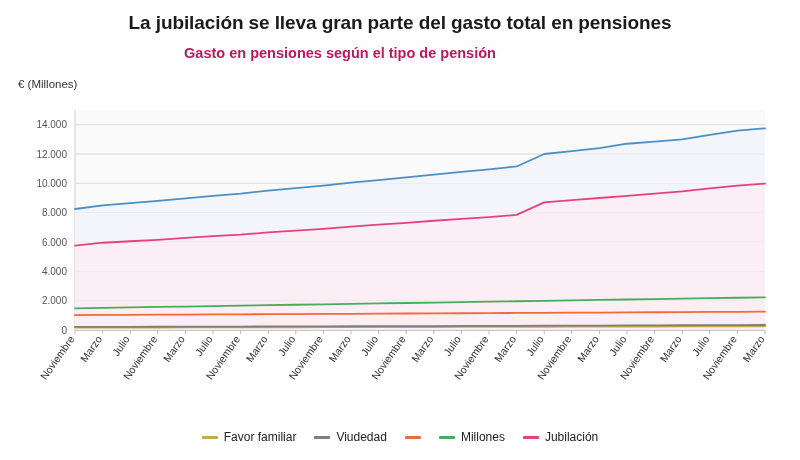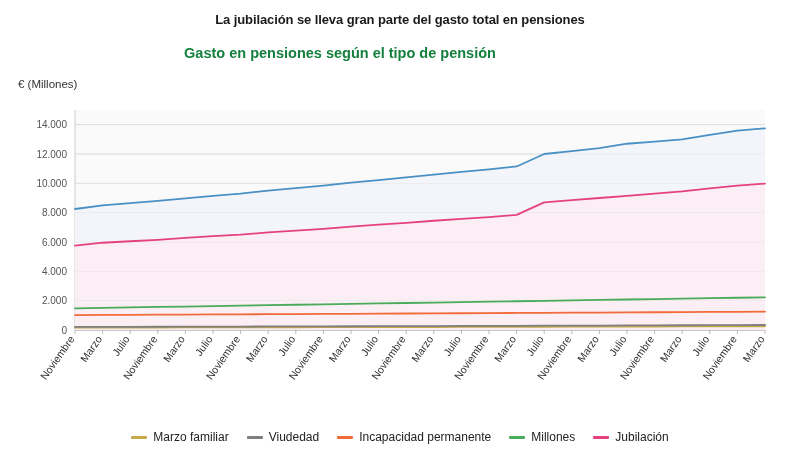--- a/index.html
+++ b/index.html
@@ -17,34 +17,34 @@
   #chart-root {
     position: absolute;
     inset: 0;
   }
   .title {
     position: absolute;
     top: 12px;
     left: 0;
     width: 800px;
     text-align: center;
-    font-size: 13px;
+    font-size: 19px;
     font-weight: bold;
     color: #1a1a1a;
     letter-spacing: -0.1px;
   }
   .subtitle {
     position: absolute;
     top: 45px;
     left: 0;
     width: 680px;
     text-align: center;
     font-size: 14.5px;
     font-weight: bold;
-    color: #15803d;
+    color: #be185d;
   }
   .ylabel {
     position: absolute;
     top: 78px;
     left: 18px;
     font-size: 11.5px;
     color: #333333;
     text-align: right;
   }
   .plot-wrap {
@@ -191,29 +191,28 @@
         <line x1="737.4" y1="330" x2="737.4" y2="334" stroke="#aaaaaa" stroke-width="0.8"></line>
         <text x="737.4" y="339" class="xtick" text-anchor="end" transform="rotate(-55 737.4 339)">Noviembre</text>
         <line x1="765" y1="330" x2="765" y2="334" stroke="#aaaaaa" stroke-width="0.8"></line>
         <text x="765" y="339" class="xtick" text-anchor="end" transform="rotate(-55 765 339)">Marzo</text>
       </svg>
   </div>
 
   <div class="legend" id="legend">
       <div class="legend-item">
         <span class="legend-swatch" style="background: rgb(200, 169, 74);"></span>
-        <span>Marzo familiar</span>
+        <span>Favor familiar</span>
       </div>
       <div class="legend-item">
         <span class="legend-swatch" style="background: rgb(127, 127, 127);"></span>
         <span>Viudedad</span>
       </div>
       <div class="legend-item">
         <span class="legend-swatch" style="background: rgb(240, 106, 58);"></span>
-        <span>Incapacidad permanente</span>
       </div>
       <div class="legend-item">
         <span class="legend-swatch" style="background: rgb(74, 171, 90);"></span>
         <span>Millones</span>
       </div>
       <div class="legend-item">
         <span class="legend-swatch" style="background: rgb(229, 65, 127);"></span>
         <span>Jubilación</span>
       </div>
     </div>

